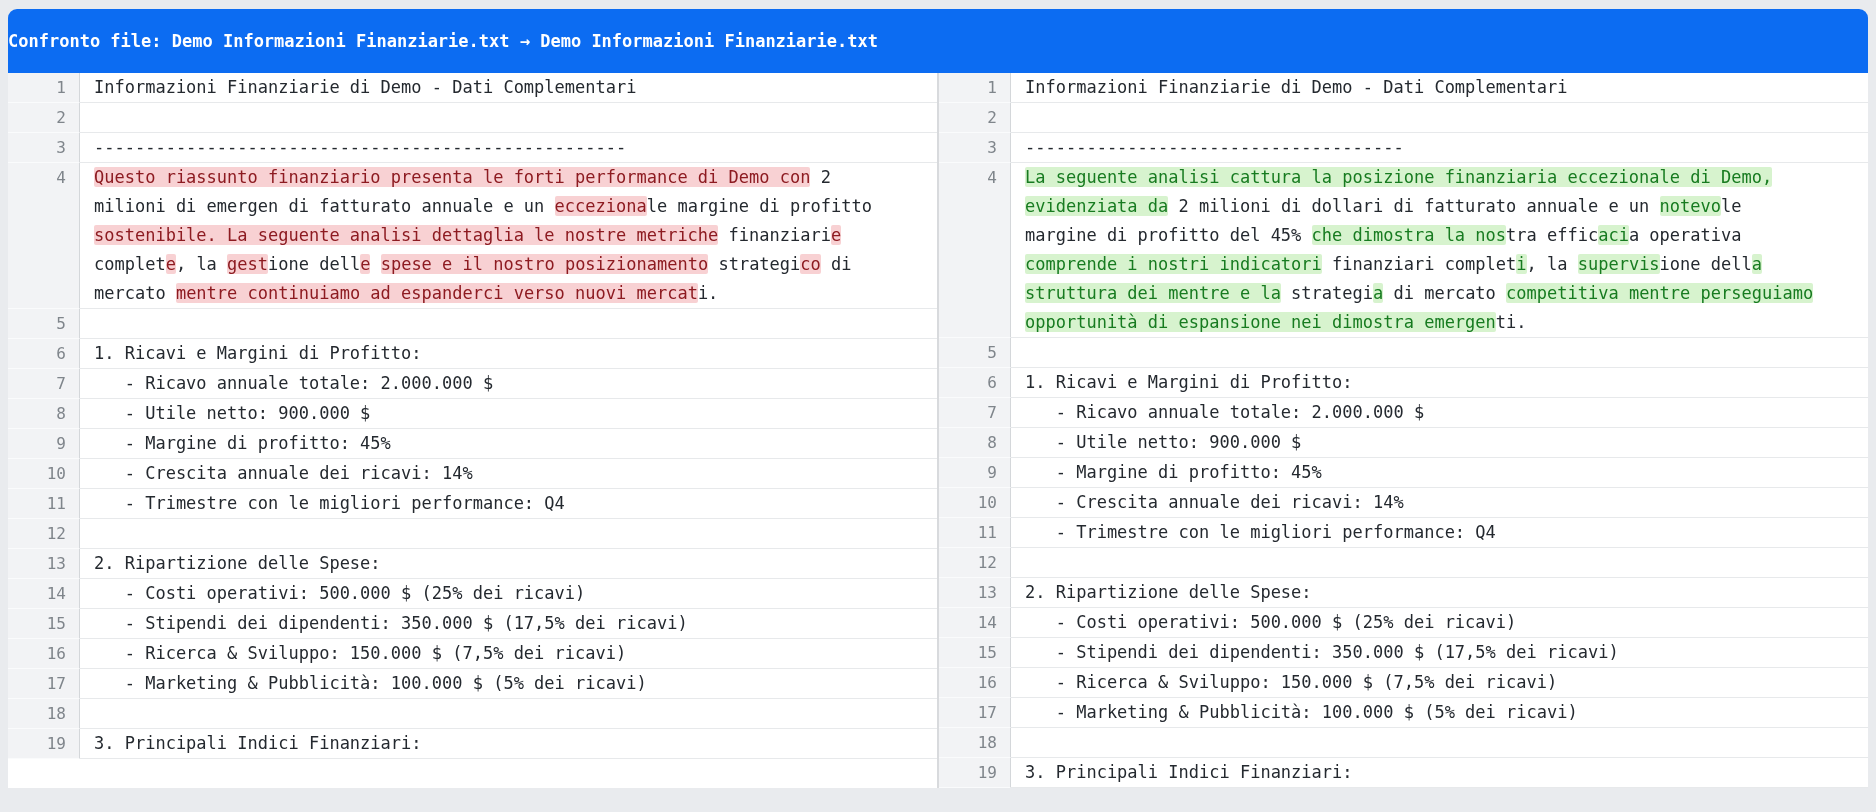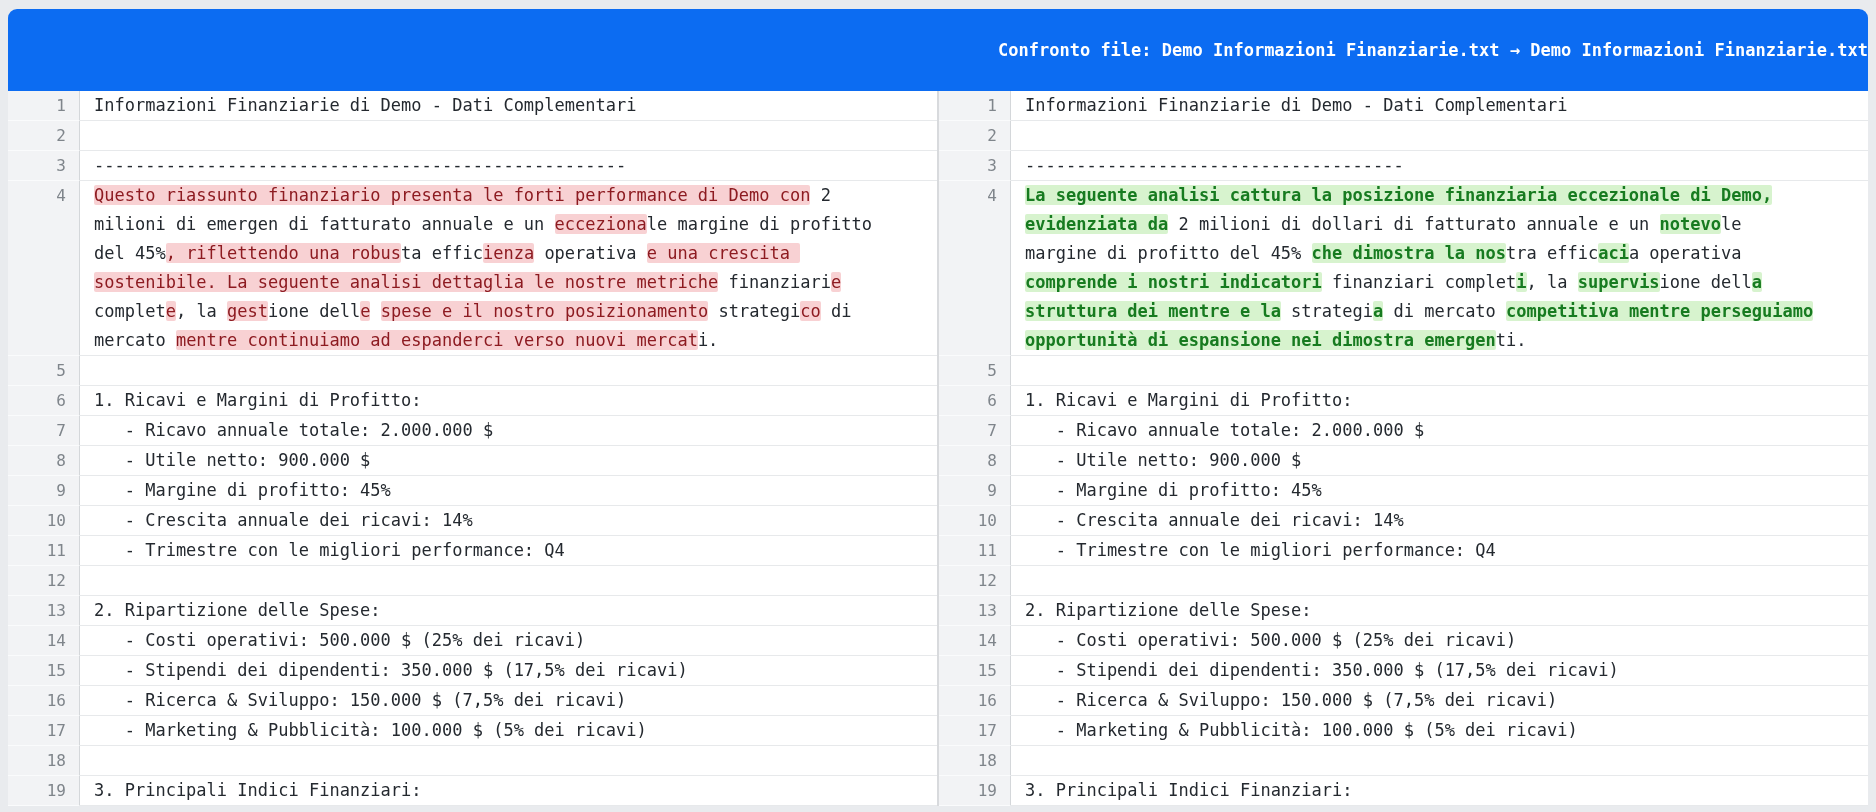--- a/index.html
+++ b/index.html
@@ -11,41 +11,41 @@
     --page:#e9ebee; --divider:#d8dadd;
   }
   *{box-sizing:border-box;}
   html,body{margin:0;padding:0;}
   body{
     width:1876px;height:812px;overflow:hidden;background:var(--page);
     font-family:"DejaVu Sans Mono","Liberation Mono",monospace;
   }
   .wrap{margin:9px 8px 0 8px;}
   .hdr{
-    height:82px;background:var(--hdr);border-radius:9px 9px 0 0;
-    display:flex;align-items:center;justify-content:flex-end;
+    height:64px;background:var(--hdr);border-radius:9px 9px 0 0;
+    display:flex;align-items:center;justify-content:flex-start;
     color:var(--hdrtx);font-weight:bold;font-size:17px;
   }
   .diff{display:flex;background:#ffffff;align-items:stretch;}
   .pane{flex:1 1 0;min-width:0;}
   .pane.left{border-right:2px solid var(--divider);}
   .line{display:flex;align-items:stretch;}
   .ln{
     width:72px;flex:none;background:var(--gut);color:var(--lntx);
     text-align:right;padding:0 13px 0 0;border-right:1px solid var(--gutb);
     border-bottom:1px solid #fafbfc;font-size:16px;line-height:29px;
   }
   .lc{
     flex:1 1 auto;min-width:0;padding:0 8px 0 14px;
     border-bottom:1px solid var(--rowb);color:var(--tx);
     font-size:17px;line-height:29px;
   }
   .vrow{min-height:29px;white-space:pre;overflow:hidden;}
   .seg-d{color:var(--dtx);background:var(--dbg);border-radius:2px;margin-top:39px;}
-  .seg-i{color:var(--itx);background:var(--ibg);border-radius:2px;font-weight:bold;}
+  .seg-i{color:var(--itx);background:var(--ibg);border-radius:2px;}
 </style>
 </head>
 <body>
 
 <div class="wrap">
   <div class="hdr">
     <span>Confronto file: Demo Informazioni Finanziarie.txt → Demo Informazioni Finanziarie.txt</span>
   </div>
   <div class="diff">
     <div class="pane left">
@@ -65,21 +65,20 @@
           <div class="ln">3</div>
           <div class="lc">
             <div class="vrow"><span>----------------------------------------------------</span></div>
           </div>
         </div>
         <div class="line">
           <div class="ln">4</div>
           <div class="lc">
             <div class="vrow"><span class="seg-d">Questo riassunto finanziario presenta le forti performance di Demo con</span><span> 2</span></div>
             <div class="vrow"><span>milioni di emergen di fatturato annuale e un </span><span class="seg-d">ecceziona</span><span>le margine di profitto</span></div>
-            <div class="vrow"><span>del 45%</span><span class="seg-d">, riflettendo una robus</span><span>ta effic</span><span class="seg-d">ienza</span><span> operativa </span><span class="seg-d">e una crescita </span></div>
             <div class="vrow"><span class="seg-d">sostenibile. La seguente analisi dettaglia le nostre metriche</span><span> finanziari</span><span class="seg-d">e</span></div>
             <div class="vrow"><span>complet</span><span class="seg-d">e</span><span>, la </span><span class="seg-d">gest</span><span>ione dell</span><span class="seg-d">e</span><span> </span><span class="seg-d">spese e il nostro posizionamento</span><span> strategi</span><span class="seg-d">co</span><span> di</span></div>
             <div class="vrow"><span>mercato </span><span class="seg-d">mentre continuiamo ad espanderci verso nuovi mercat</span><span>i.</span></div>
           </div>
         </div>
         <div class="line">
           <div class="ln">5</div>
           <div class="lc">
             <div class="vrow"></div>
           </div>

